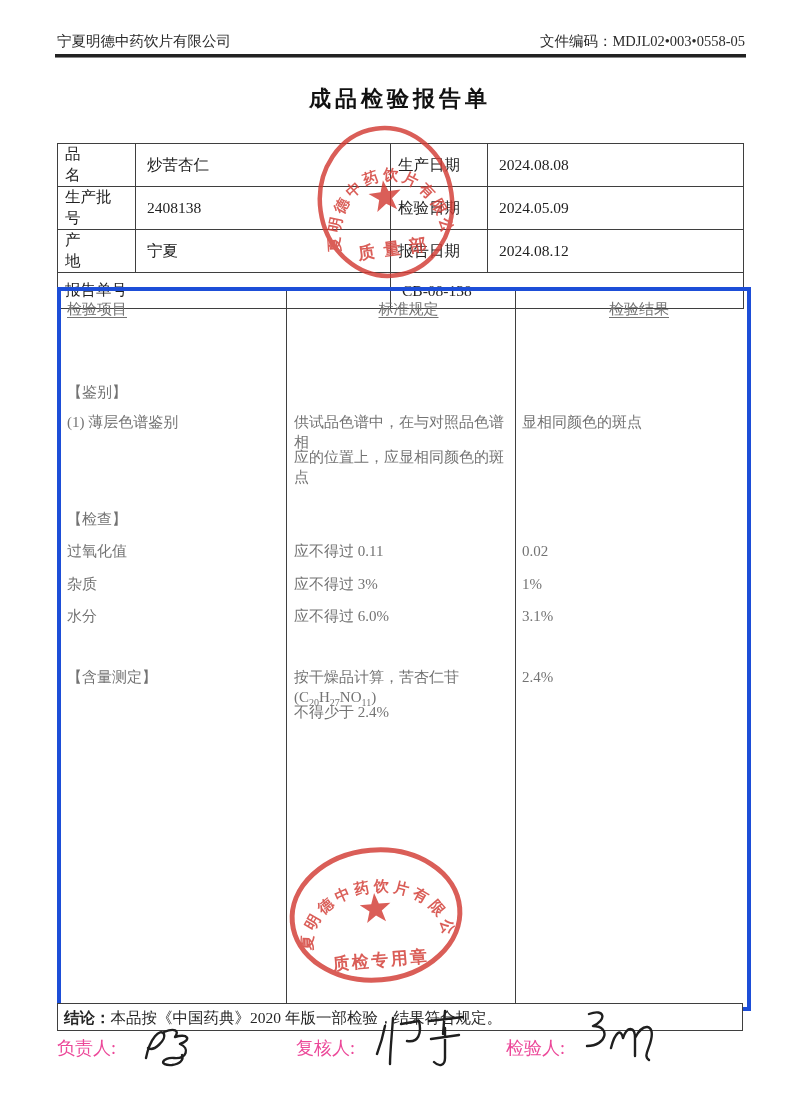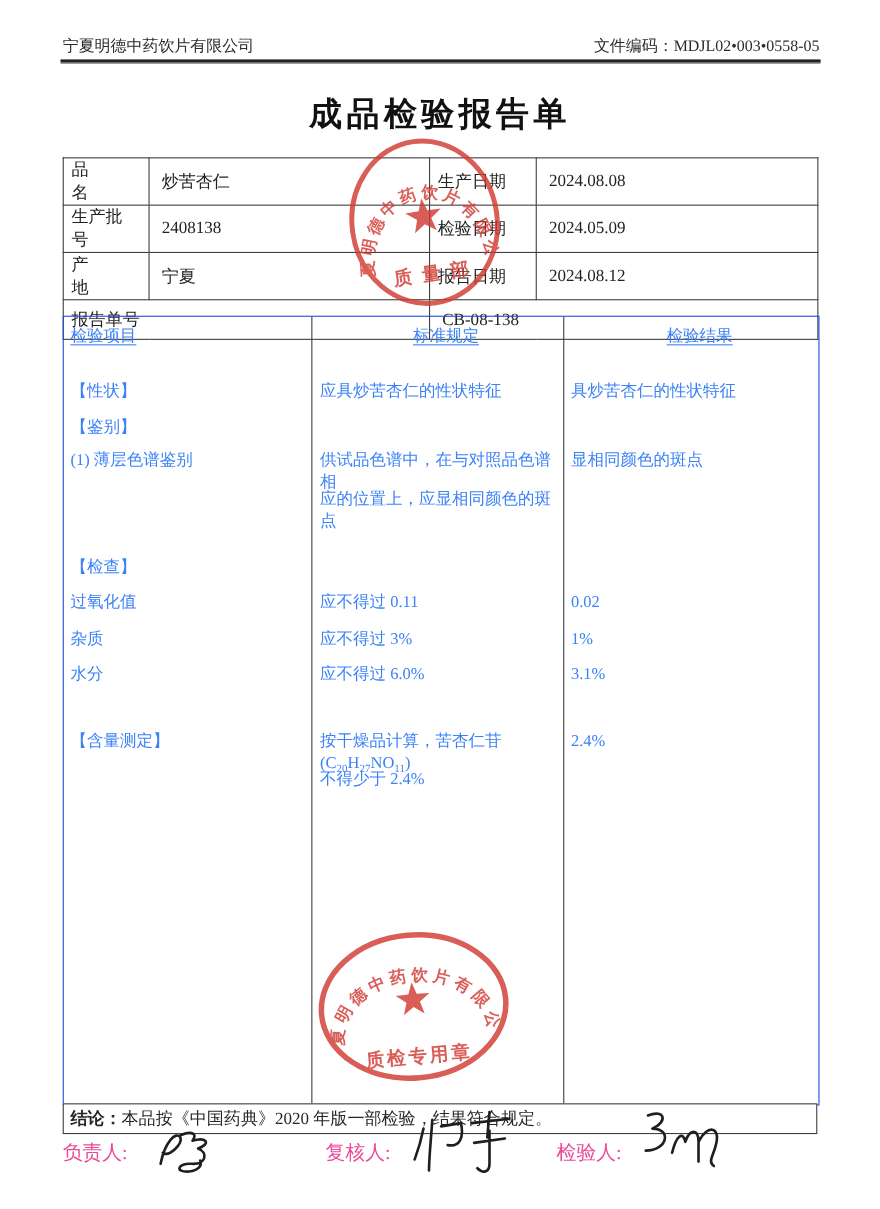--- a/index.html
+++ b/index.html
@@ -5,29 +5,29 @@
   html,body{margin:0;padding:0;background:#e8e8e8;}
   .page{position:relative;width:800px;height:1099px;background:#ffffff;overflow:hidden;
         font-family:"Liberation Serif","DejaVu Serif",serif;color:#262626;}
   
   .hdr{position:absolute;top:32px;left:57px;right:55px;display:flex;
        justify-content:space-between;font-size:14.5px;color:#2b2b2b;}
   .hdr-rule{position:absolute;top:54px;left:55px;right:54px;height:0;
             border-top:3px solid #222;border-bottom:1px solid #888;}
   
   .title{position:absolute;top:84px;left:0;width:100%;margin:0;text-align:center;
-         font-size:30px;font-weight:bold;letter-spacing:4px;color:#111;}
+         font-size:22px;font-weight:bold;letter-spacing:4px;color:#111;}
   
   table.info{position:absolute;top:143px;left:57px;width:686px;border-collapse:collapse;
              table-layout:fixed;font-size:15.5px;color:#222;}
   table.info td{border:1px solid #3f3f3f;height:35px;padding:0 15px 0 7px;vertical-align:middle;}
   table.info td.val{padding-left:11px;}
   
   .main{position:absolute;top:287px;left:57px;width:686px;height:716px;
-        border:1px solid #1d4ed8;font-size:15px;color:#3b82f6;}
+        border:4px solid #1d4ed8;font-size:15px;color:#737373;}
   .vline{position:absolute;top:0;bottom:0;width:1px;background:#3f3f3f;}
   .v1{left:225px;} .v2{left:454px;}
   .trow{position:absolute;left:0;width:100%;display:grid;
         grid-template-columns:225px 229px 232px;line-height:20px;}
   .trow .c1{padding-left:6px;} .trow .c2{padding-left:8px;} .trow .c3{padding-left:7px;}
   .thead .c1{padding-left:6px;}
   .thead .c2,.thead .c3{text-align:center;padding-left:16px;}
   .thead span{display:inline-block;}
   .u{text-decoration:underline;text-underline-offset:3px;}
   sub{font-size:10px;}
@@ -97,25 +97,20 @@
   <div class="main">
     <div class="vline v1"></div>
     <div class="vline v2"></div>
 
     <div class="trow thead" style="top:8px">
       <div class="c1"><span class="u">检验项目</span></div>
       <div class="c2"><span class="u">标准规定</span></div>
       <div class="c3"><span class="u">检验结果</span></div>
     </div>
 
-    <div class="trow" style="top:58px">
-      <div class="c1">【性状】</div>
-      <div class="c2">应具炒苦杏仁的性状特征</div>
-      <div class="c3">具炒苦杏仁的性状特征</div>
-    </div>
 
     <div class="trow" style="top:91px">
       <div class="c1">【鉴别】</div>
       <div class="c2"></div>
         <div class="c3"></div>
     </div>
 
     <div class="trow" style="top:121px">
       <div class="c1">(1) 薄层色谱鉴别</div>
       <div class="c2">供试品色谱中，在与对照品色谱相</div>

